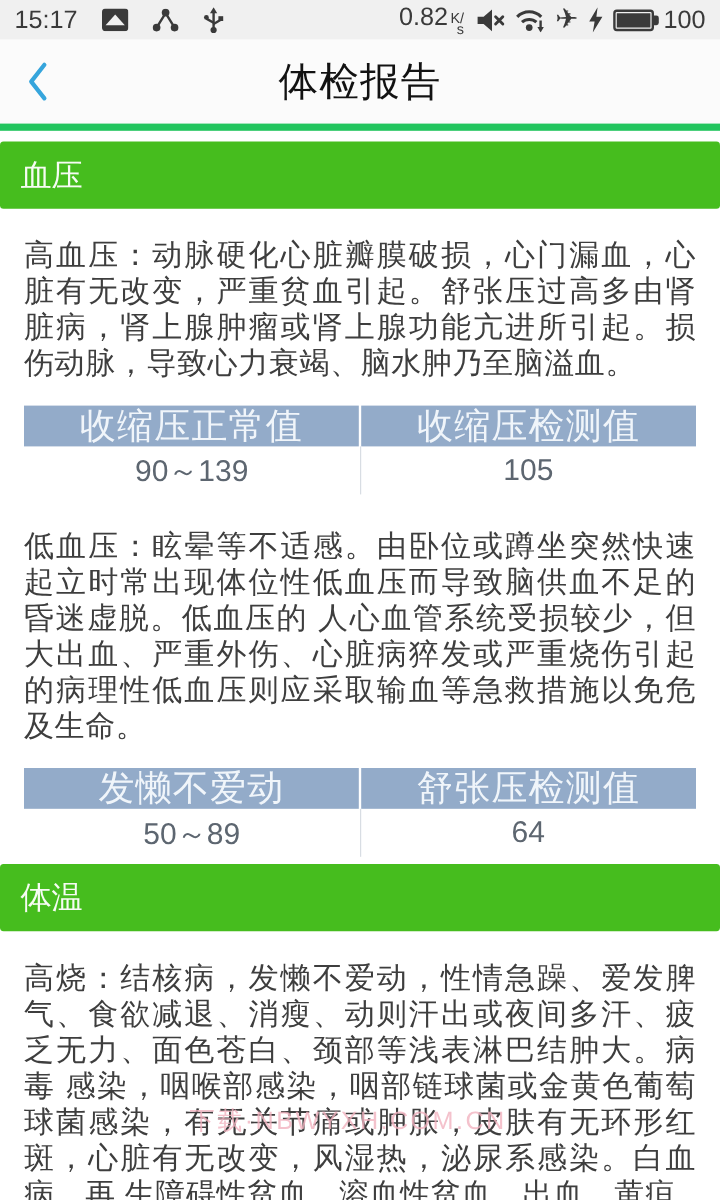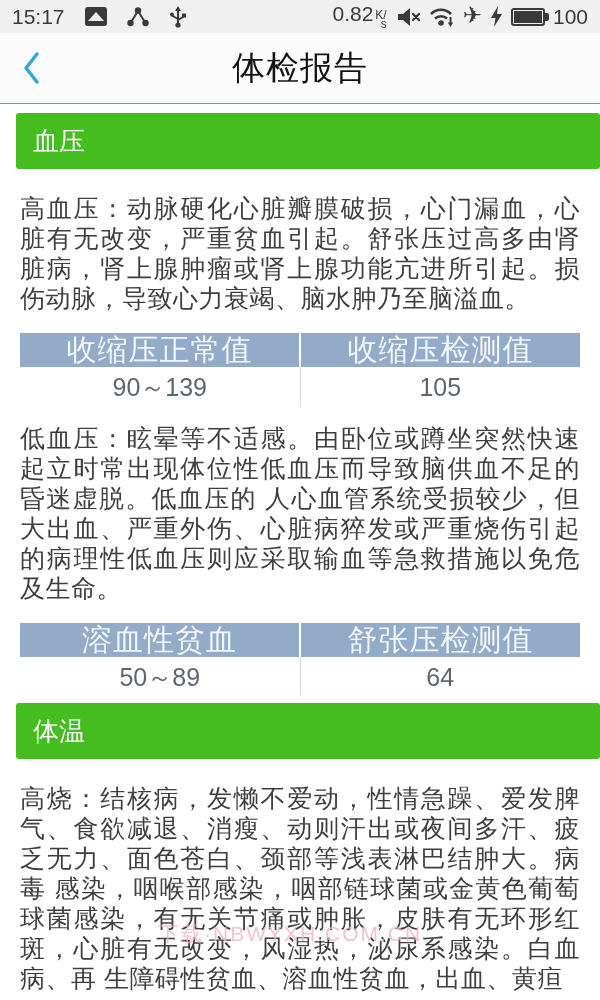--- a/index.html
+++ b/index.html
@@ -25,38 +25,37 @@
     width:34px;height:18px;border:2px solid #3a3a3a;border-radius:3px;
     background:#3a3a3a;background-clip:content-box;padding:1px;
     box-sizing:border-box;position:relative;display:inline-block;
   }
   .battery::after{
     content:"";position:absolute;right:-6px;top:3px;width:4px;height:8px;
     background:#3a3a3a;border-radius:0 2px 2px 0;
   }
   
   .title-bar{
-    height:70px;background:#fbfbfb;border-bottom:1px solid #22c55e;
+    height:70px;background:#fbfbfb;border-bottom:6px solid #22c55e;
     display:flex;align-items:center;position:relative;
   }
   .back-btn{position:absolute;left:16px;top:0;height:70px;display:flex;align-items:center;cursor:pointer;padding:0 6px;}
   .title{flex:1;text-align:center;font-size:33px;color:#121212;letter-spacing:1px;}
   
   .section-header{
     height:56px;background:#46bd1e;border-radius:3px;color:#f6fcf3;
     font-size:26px;display:flex;align-items:center;padding-left:17px;
     margin-top:9px;
-    margin-left:16px;
   }
   .section-header.second{margin-top:6px;}
   .para{
     margin:24px 20px 20px 20px;font-size:25px;line-height:30px;color:#3e3e3e;
     text-align:justify;letter-spacing:0.5px;
   }
-  .para.tight-top{margin-top:16px;}
+  .para.tight-top{margin-top:28px;}
   
   .value-table{margin:8px 20px 0 20px;}
   .vt-header{display:flex;gap:2px;}
   .vt-th{
     flex:1;background:#93abc9;color:#f0f5fa;font-size:30px;height:34px;
     display:flex;align-items:center;justify-content:center;letter-spacing:1px;
   }
   .vt-values{display:flex;}
   .vt-td{
     flex:1;font-size:25px;color:#5d6670;height:40px;
@@ -157,21 +156,21 @@
     <div class="vt-values">
       <div class="vt-td first">90～139</div>
       <div class="vt-td">105</div>
     </div>
   </div>
 
   <p class="para tight-top">低血压：眩晕等不适感。由卧位或蹲坐突然快速起立时常出现体位性低血压而导致脑供血不足的昏迷虚脱。低血压的 人心血管系统受损较少，但大出血、严重外伤、心脏病猝发或严重烧伤引起的病理性低血压则应采取输血等急救措施以免危及生命。</p>
 
   <div class="value-table">
     <div class="vt-header">
-      <div class="vt-th">溶血性贫血</div>
+      <div class="vt-th">发懒不爱动</div>
       <div class="vt-th">舒张压检测值</div>
     </div>
     <div class="vt-values">
       <div class="vt-td first">50～89</div>
       <div class="vt-td">64</div>
     </div>
   </div>
 
   <div class="section-header second">体温</div>
 

